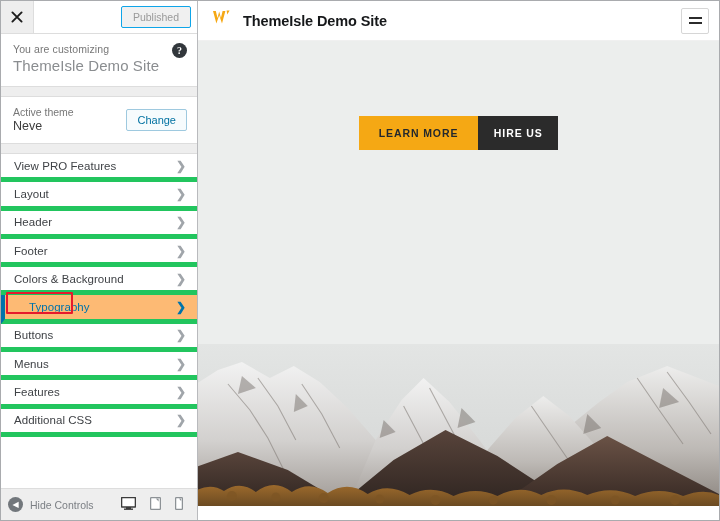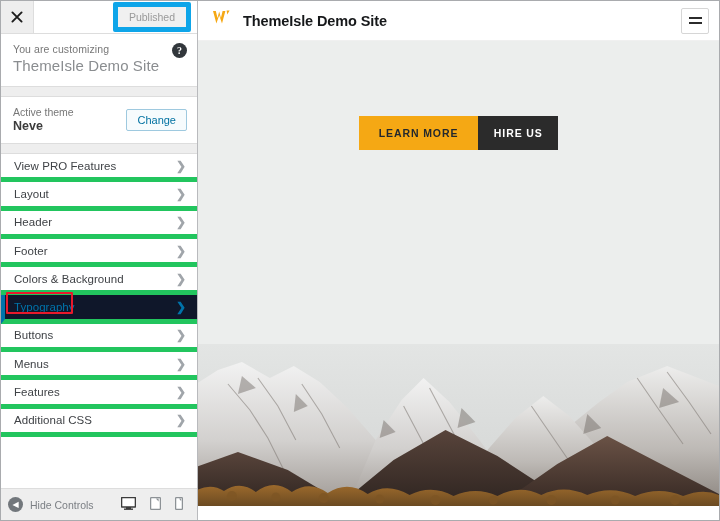--- a/index.html
+++ b/index.html
@@ -47,21 +47,21 @@
     border-right: 1px solid #dddddd;
     display: flex; align-items: center; justify-content: center;
     cursor: pointer;
   }
   .close-btn svg { display:block; }
   .topbar-spacer { flex: 1; background:#fff; }
   .published-btn {
     align-self: center;
     margin-right: 6px;
     background: #f0f0f0;
-    border: 5px solid #0ea5e9;
+    border: 1px solid #0ea5e9;
     color: #9a9a9a;
     font-size: 10.5px;
     padding: 4px 11px;
     border-radius: 2px;
     cursor: default;
   }
 
   
   .customizing-box {
     background: #ffffff;
@@ -108,21 +108,21 @@
   .active-theme-box {
     background: #ffffff;
     border-bottom: 1px solid #dddddd;
     padding: 9px 10px 10px 12px;
     display: flex;
     align-items: center;
     justify-content: space-between;
     flex: 0 0 auto;
   }
   .at-label { font-size: 10.5px; color: #777; margin-bottom: 1px; }
-  .at-name  { font-size: 12.5px; color: #3c3c3c; font-weight: bold; }
+  .at-name  { font-size: 12.5px; color: #3c3c3c; }
   .change-btn {
     background: #f6fbfd;
     border: 1px solid #9ec9df;
     color: #0071a1;
     font-size: 11px;
     padding: 4px 10px;
     border-radius: 2px;
     cursor: pointer;
   }
 
@@ -148,23 +148,23 @@
     color: #3f4246;
     letter-spacing: .05px;
   }
   .nav-item .chev {
     color: #a0a5aa;
     font-size: 12px;
     line-height: 1;
     font-weight: bold;
   }
   .nav-item.active {
-    background: #0f172a;
+    background: #fdba74;
     border-left: 4px solid #0073aa;
-    padding-left: 9px;
+    padding-left: 24px;
   }
   .nav-item.active .nav-label { color: #0073aa; }
   .nav-item.active .chev { color: #0073aa; }
 
   
   .annot-box {
     position: absolute;
     left: 5px;
     top: 291px;
     width: 67px;

